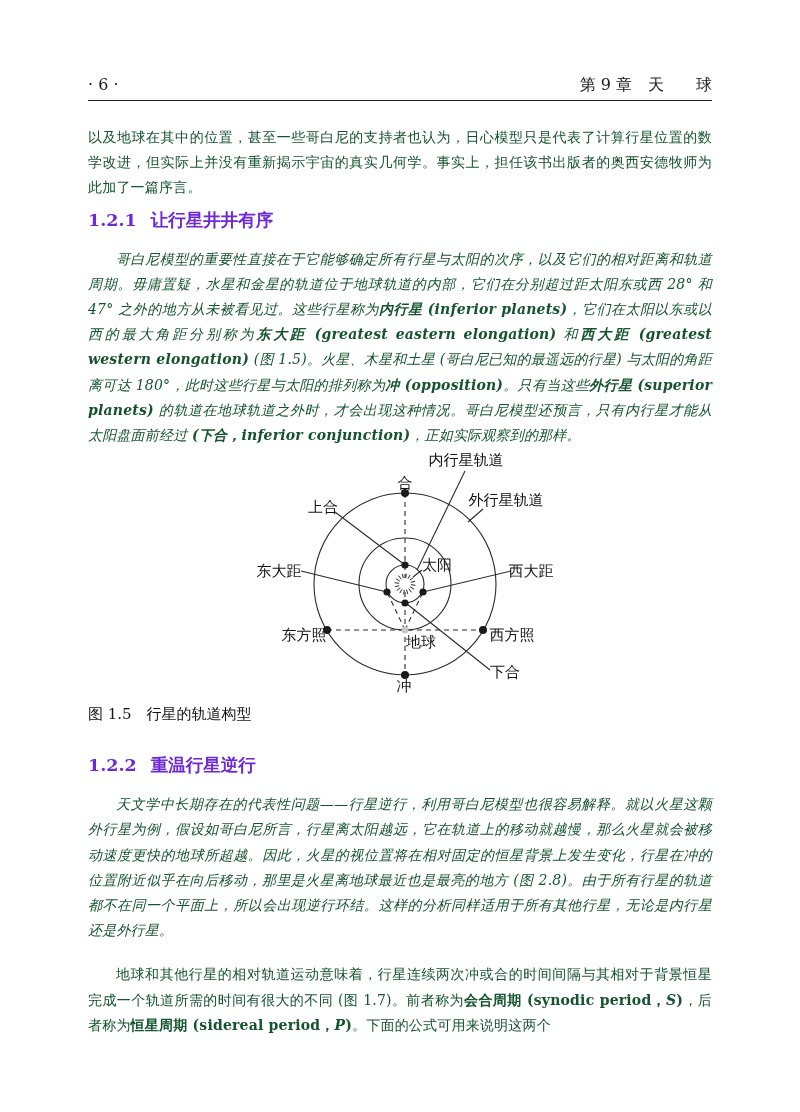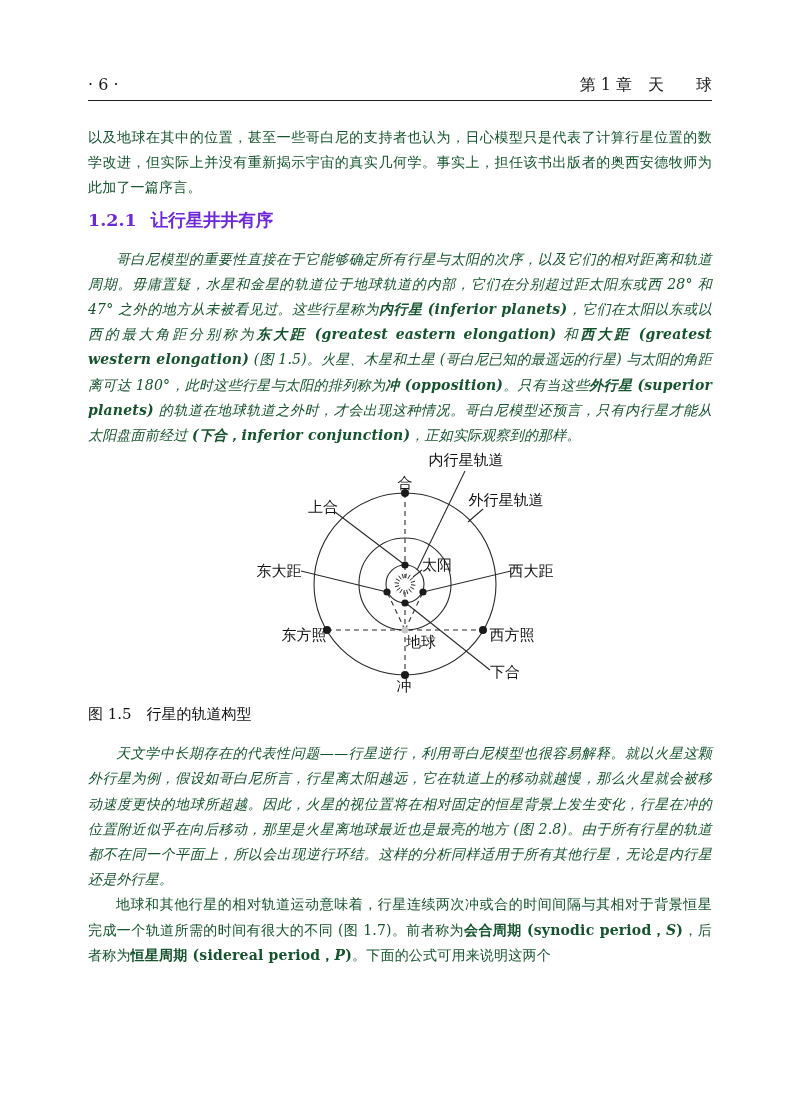--- a/index.html
+++ b/index.html
@@ -17,21 +17,21 @@
     display:flex;justify-content:space-between;align-items:baseline;
     font-size:16px;line-height:18px;color:#1a1a1a;
   }
   .rule{border:0;border-top:1.7px solid #1f1f1f;margin:6px 0 0 0;}
   .para{
     margin:0;font-size:14px;line-height:25.2px;
     text-align:justify;text-justify:inter-ideograph;
     color:#14532d;letter-spacing:0.2px;
   }
   .para.first{margin-top:24px;}
-  .indent{text-indent:2em;}
+  .indent{text-indent:2em;margin-top:19px;}
   .sec-head{
     margin:9px 0 0 0;font-size:17.5px;line-height:20px;font-weight:700;color:#6d28d9;
   }
   .sec-head .num{margin-right:14px;}
   .para.after-head{margin-top:17px;font-style:italic;}
   .sec2{margin-top:31px;}
   b{font-weight:700;}
   .mathv{font-style:italic;}
   figure.orbit-fig{margin:2px 0 0 0;padding:0;}
   .fig-svg{display:block;}
@@ -48,21 +48,21 @@
   .dot-earth{fill:#c8c8c8;stroke:none;}
 </style>
 </head>
 <body>
 
 <div class="page">
   <div class="content">
 
     <div class="hdr">
       <span>· 6 ·</span>
-      <span>第 1 章　天　　球</span>
+      <span>第 9 章　天　　球</span>
     </div>
     <hr class="rule">
 
     <p class="para first"><span>以及地球在其中的位置，甚至一些哥白尼的支持者也认为，日心模型只是代表了计算行星位置的数学改进，但实际上并没有重新揭示宇宙的真实几何学。事实上，担任该书出版者的奥西安德牧师为此加了一篇序言。</span></p>
 
     <h2 class="sec-head"><span class="num">1.2.1</span><span>让行星井井有序</span></h2>
 
     <p class="para indent after-head"><span>哥白尼模型的重要性直接在于它能够确定所有行星与太阳的次序，以及它们的相对距离和轨道周期。毋庸置疑，水星和金星的轨道位于地球轨道的内部，它们在分别超过距太阳东或西 28° 和 47° 之外的地方从未被看见过。这些行星称为</span><b>内行星 (inferior planets)</b><span>，它们在太阳以东或以西的最大角距分别称为</span><b>东大距 (greatest eastern elongation)</b><span> 和</span><b>西大距 (greatest western elongation)</b><span> (图 1.5)。火星、木星和土星 (哥白尼已知的最遥远的行星) 与太阳的角距离可达 180°，此时这些行星与太阳的排列称为</span><b>冲 (opposition)</b><span>。只有当这些</span><b>外行星 (superior planets)</b><span> 的轨道在地球轨道之外时，才会出现这种情况。哥白尼模型还预言，只有内行星才能从太阳盘面前经过 </span><b>(下合，inferior conjunction)</b><span>，正如实际观察到的那样。</span></p>
 
     <figure class="orbit-fig">
@@ -124,19 +124,20 @@
         <text x="443" y="126" text-anchor="middle">西大距</text>
         <text x="216" y="190" text-anchor="middle">东方照</text>
         <text x="424" y="190" text-anchor="middle">西方照</text>
         <text x="333" y="197" text-anchor="middle">地球</text>
         <text x="417" y="227" text-anchor="middle">下合</text>
         <text x="316" y="241" text-anchor="middle">冲</text>
       </svg>
       <figcaption class="figcap">图 1.5　行星的轨道构型</figcaption>
     </figure>
 
+    <h2 class="sec-head sec2"><span class="num">1.2.2</span><span>重温行星逆行</span></h2>
 
     <p class="para indent after-head"><span>天文学中长期存在的代表性问题——行星逆行，利用哥白尼模型也很容易解释。就以火星这颗外行星为例，假设如哥白尼所言，行星离太阳越远，它在轨道上的移动就越慢，那么火星就会被移动速度更快的地球所超越。因此，火星的视位置将在相对固定的恒星背景上发生变化，行星在冲的位置附近似乎在向后移动，那里是火星离地球最近也是最亮的地方 (图 2.8)。由于所有行星的轨道都不在同一个平面上，所以会出现逆行环结。这样的分析同样适用于所有其他行星，无论是内行星还是外行星。</span></p>
 
     <p class="para indent"><span>地球和其他行星的相对轨道运动意味着，行星连续两次冲或合的时间间隔与其相对于背景恒星完成一个轨道所需的时间有很大的不同 (图 1.7)。前者称为</span><b>会合周期 (synodic period，</b><b class="mathv">S</b><b>)</b><span>，后者称为</span><b>恒星周期 (sidereal period，</b><b class="mathv">P</b><b>)</b><span>。下面的公式可用来说明这两个</span></p>
 
   </div>
 </div>
 
 </body></html>

